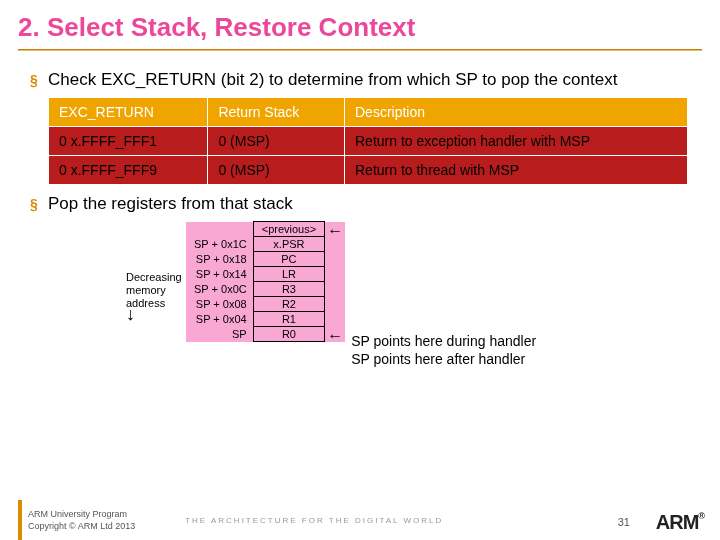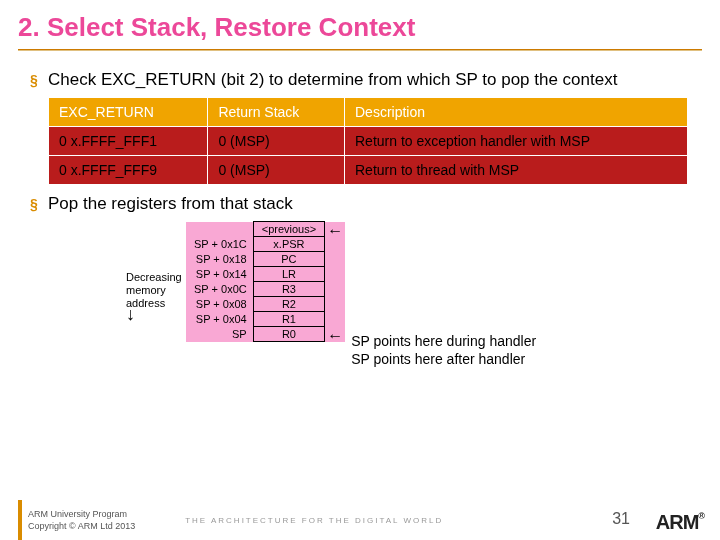--- a/index.html
+++ b/index.html
@@ -93,21 +93,21 @@
   .footer-text {
     font-size: 9px; color: #555; line-height: 12px;
     padding-left: 28px;
   }
   .footer-tag {
     font-size: 8px; letter-spacing: 2px; color: #999;
     margin-left: 50px;
   }
   .page-num {
     position: absolute; right: 90px; bottom: 12px;
-    font-size: 16px; color: #555;
+    font-size: 11px; color: #555;
   }
   .arm-logo {
     position: absolute; right: 16px; bottom: 6px;
     font-weight: bold; font-size: 20px; color: #222;
     letter-spacing: -1px;
   }
   .arm-logo sup { font-size: 9px; vertical-align: top; }
 </style>
 </head>
 <body>

